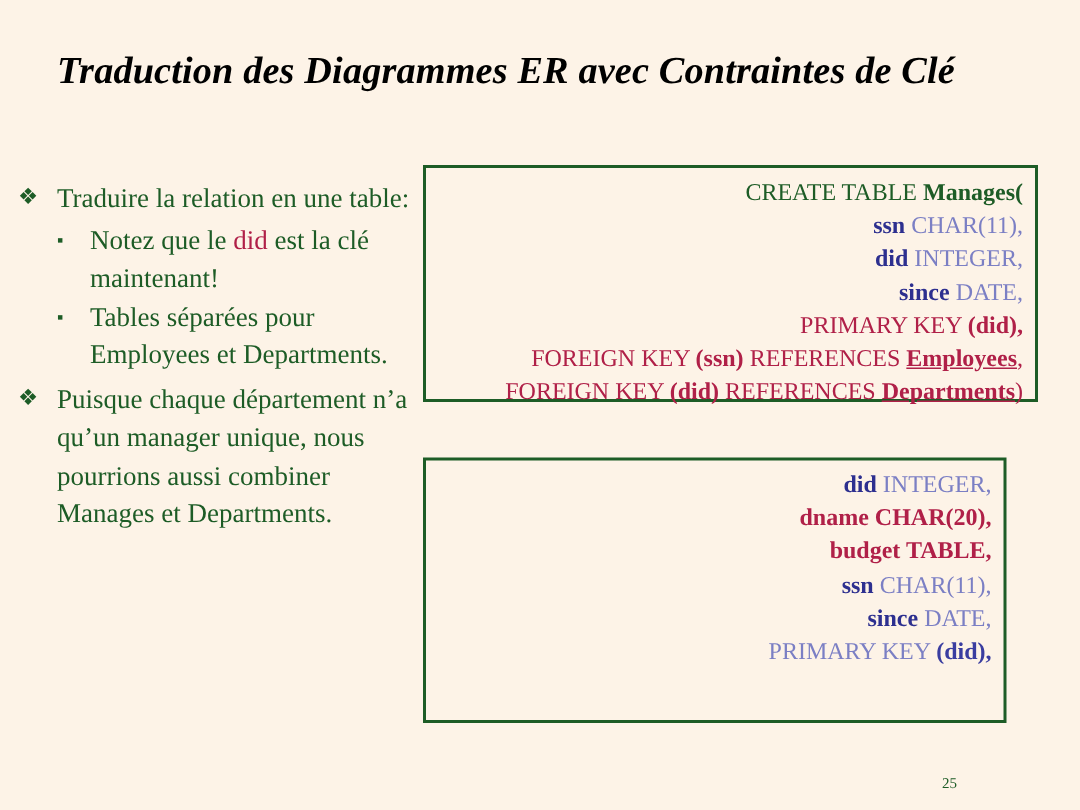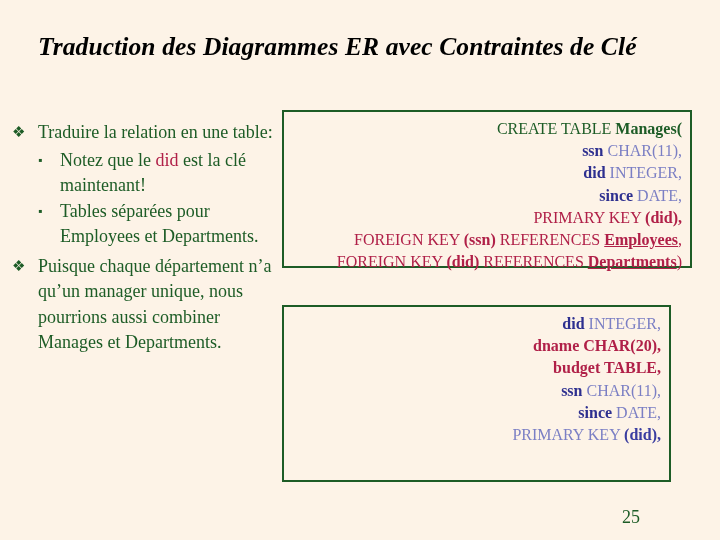--- a/index.html
+++ b/index.html
@@ -13,20 +13,21 @@
     background: #fdf3e7;
     font-family: "Liberation Serif", "DejaVu Serif", serif;
     overflow: hidden;
     position: relative;
   }
 
   #slide {
     position: relative;
     width: 648px;
     height: 540px;
+    padding-left: 12px;
   }
 
   
   .title {
     position: absolute;
     left: 38px;
     top: 30px;
     width: 670px;
     font-family: "Liberation Serif", "DejaVu Serif", serif;
     font-weight: bold;
@@ -121,24 +122,24 @@
   .t-navy-b     { color: #2d2f8f; font-weight: bold; }
   .t-blue       { color: #7b7fc4; }
   .t-blue-b     { color: #3a3da0; font-weight: bold; }
   .t-crimson    { color: #b02048; }
   .t-crimson-b  { color: #b02048; font-weight: bold; }
   .t-u          { text-decoration: underline; }
 
   
   .pagenum {
     position: absolute;
-    right: 8px;
+    right: 22px;
     bottom: 12px;
     color: #1d5c26;
-    font-size: 18px;
+    font-size: 10px;
     font-family: "Liberation Serif", "DejaVu Serif", serif;
   }
 </style>
 </head>
 <body>
 
 <div id="slide">
 
   <div class="title">Traduction des Diagrammes ER avec  Contraintes de Clé</div>
 

